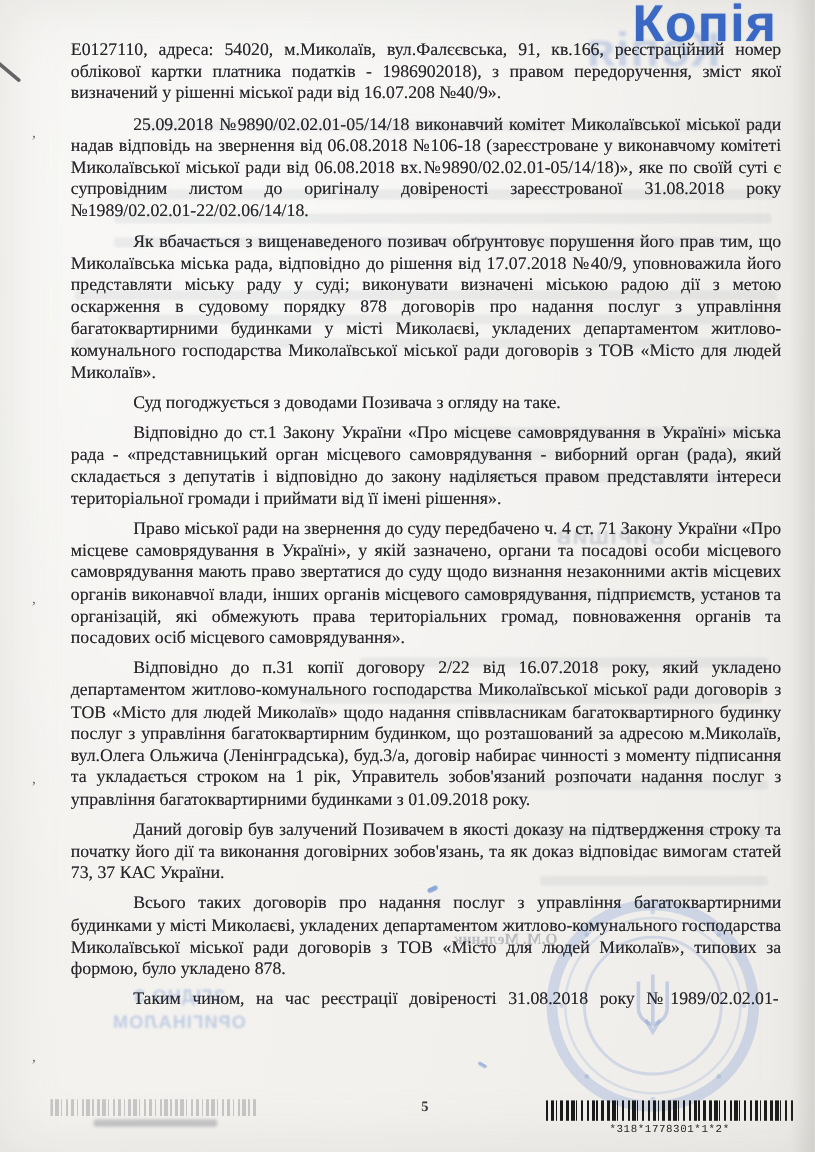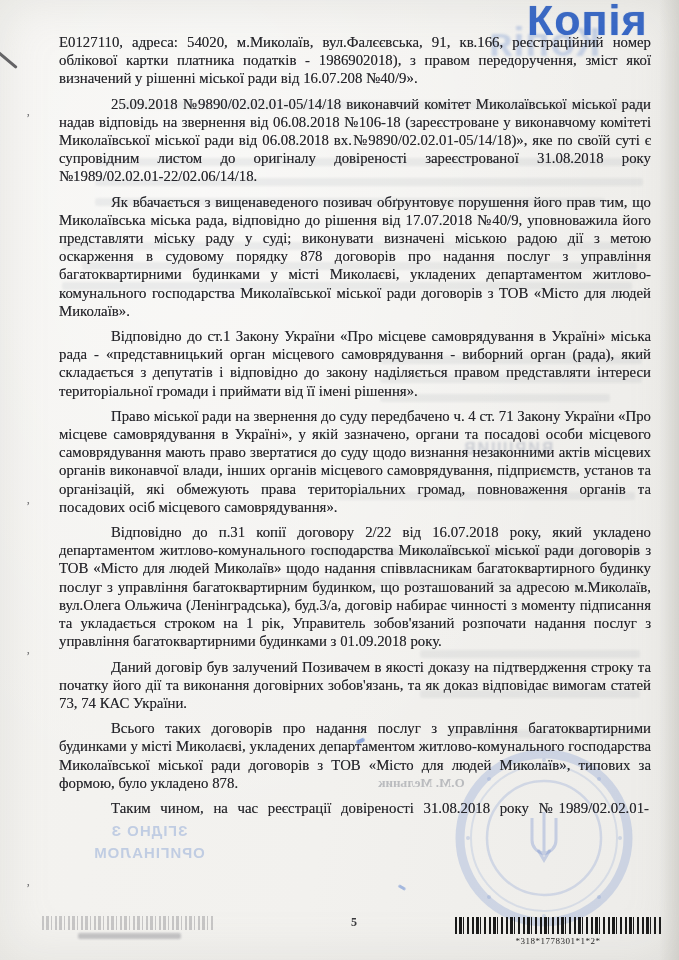--- a/index.html
+++ b/index.html
@@ -54,21 +54,21 @@
   .barcode{
     position:absolute;top:917px;left:455px;width:206px;height:17px;
     background:repeating-linear-gradient(90deg,
       #191919 0 2px,transparent 2px 4px,
       #191919 4px 7px,transparent 7px 8px,
       #191919 8px 9px,transparent 9px 12px,
       #191919 12px 14px,transparent 14px 17px);
   }
   .barcode-label{
     position:absolute;top:936px;left:455px;width:206px;
-    text-align:center;font-family:Liberation Serif, serif;
+    text-align:center;font-family:Liberation Mono, monospace;
     font-size:9px;letter-spacing:.5px;color:#222;
   }
   .barcode-ghost{
     position:absolute;top:916px;left:42px;width:173px;height:14px;
     opacity:.32;filter:blur(.6px);
     background:repeating-linear-gradient(90deg,
       #6c6c72 0 2px,transparent 2px 4px,
       #6c6c72 4px 7px,transparent 7px 9px,
       #6c6c72 9px 10px,transparent 10px 13px);
   }
@@ -184,24 +184,25 @@
     <div>ЗГІДНО З</div>
     <div>ОРИГІНАЛОМ</div>
   </div>
   <div class="blue-fleck"></div>
   <div class="blue-fleck2"></div>
 
   <div class="textcol">
       <p class="para p0">Е0127110, адреса: 54020, м.Миколаїв, вул.Фалєєвська, 91, кв.166, реєстраційний номер облікової картки платника податків - 1986902018), з правом передоручення, зміст якої визначений у рішенні міської ради від 16.07.208 №40/9».</p>
       <p class="para p1">25.09.2018 №9890/02.02.01-05/14/18 виконавчий комітет Миколаївської міської ради надав відповідь на звернення від 06.08.2018 №106-18 (зареєстроване у виконавчому комітеті Миколаївської міської ради від 06.08.2018 вх.№9890/02.02.01-05/14/18)», яке по своїй суті є супровідним листом до оригіналу довіреності зареєстрованої 31.08.2018 року №1989/02.02.01-22/02.06/14/18.</p>
       <p class="para p3">Як вбачається з вищенаведеного позивач обґрунтовує порушення його прав тим, що Миколаївська міська рада, відповідно до рішення від 17.07.2018 №40/9, уповноважила його представляти міську раду у суді; виконувати визначені міською радою дії з метою оскарження в судовому порядку 878 договорів про надання послуг з управління багатоквартирними будинками у місті Миколаєві, укладених департаментом житлово-комунального господарства Миколаївської міської ради договорів з ТОВ «Місто для людей Миколаїв».</p>
+      <p class="para p4">Суд погоджується з доводами Позивача з огляду на таке.</p>
       <p class="para p5">Відповідно до ст.1 Закону України «Про місцеве самоврядування в Україні» міська рада - «представницький орган місцевого самоврядування - виборний орган (рада), який складається з депутатів і відповідно до закону наділяється правом представляти інтереси територіальної громади і приймати від її імені рішення».</p>
       <p class="para p7">Право міської ради на звернення до суду передбачено ч. 4 ст. 71 Закону України «Про місцеве самоврядування в Україні», у якій зазначено, органи та посадові особи місцевого самоврядування мають право звертатися до суду щодо визнання незаконними актів місцевих органів виконавчої влади, інших органів місцевого самоврядування, підприємств, установ та організацій, які обмежують права територіальних громад, повноваження органів та посадових осіб місцевого самоврядування».</p>
       <p class="para p8">Відповідно до п.31 копії договору 2/22 від 16.07.2018 року, який укладено департаментом житлово-комунального господарства Миколаївської міської ради договорів з ТОВ «Місто для людей Миколаїв» щодо надання співвласникам багатоквартирного будинку послуг з управління багатоквартирним будинком, що розташований  за адресою м.Миколаїв, вул.Олега Ольжича (Ленінградська), буд.3/а, договір набирає чинності з моменту підписання та укладається строком на 1 рік, Управитель зобов'язаний розпочати надання послуг з управління багатоквартирними будинками з 01.09.2018 року.</p>
-      <p class="para p9">Даний договір був залучений Позивачем в якості доказу на підтвердження строку та початку його дії та виконання договірних зобов'язань, та як доказ відповідає вимогам статей 73, 74 КАС України.</p>
+      <p class="para p9">Даний договір був залучений Позивачем в якості доказу на підтвердження строку та початку його дії та виконання договірних зобов'язань, та як доказ відповідає вимогам статей 73, 37 КАС України.</p>
       <p class="para p10">Всього таких договорів про надання послуг з управління багатоквартирними будинками у місті Миколаєві, укладених департаментом житлово-комунального господарства Миколаївської міської ради договорів з ТОВ «Місто для людей Миколаїв», типових за формою,  було укладено 878.</p>
       <p class="para p11 p-last">Таким чином, на час реєстрації довіреності 31.08.2018 року №1989/02.02.01-</p>
     </div>
 
   <div class="pagenum">5</div>
   <div class="barcode"></div>
   <div class="barcode-label">*318*1778301*1*2*</div>
   <div class="barcode-ghost"></div>
   <div class="barcode-ghost-label"></div>
 

